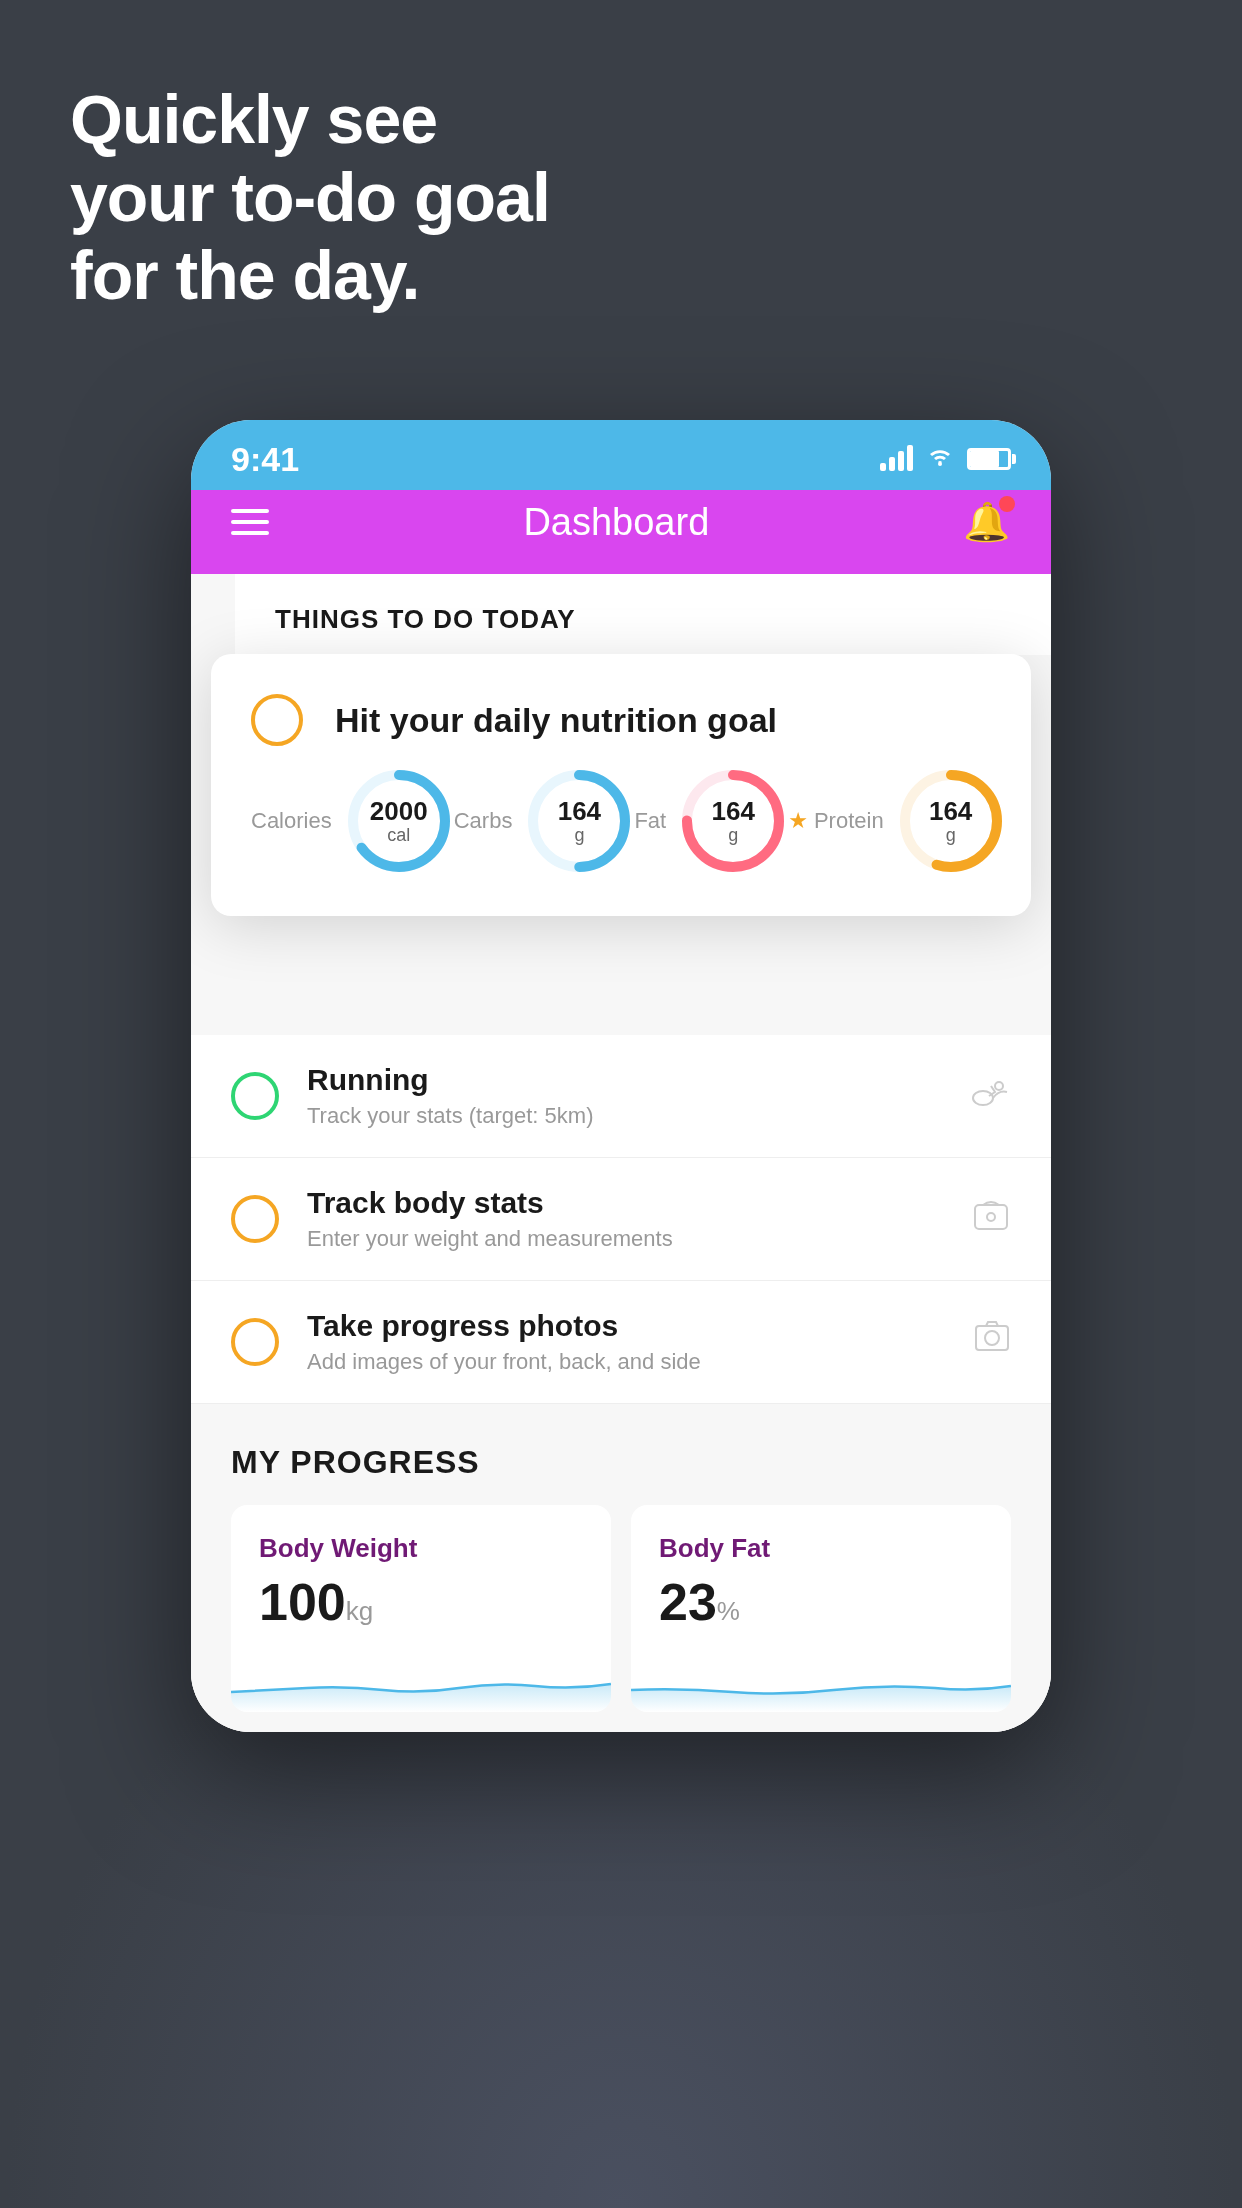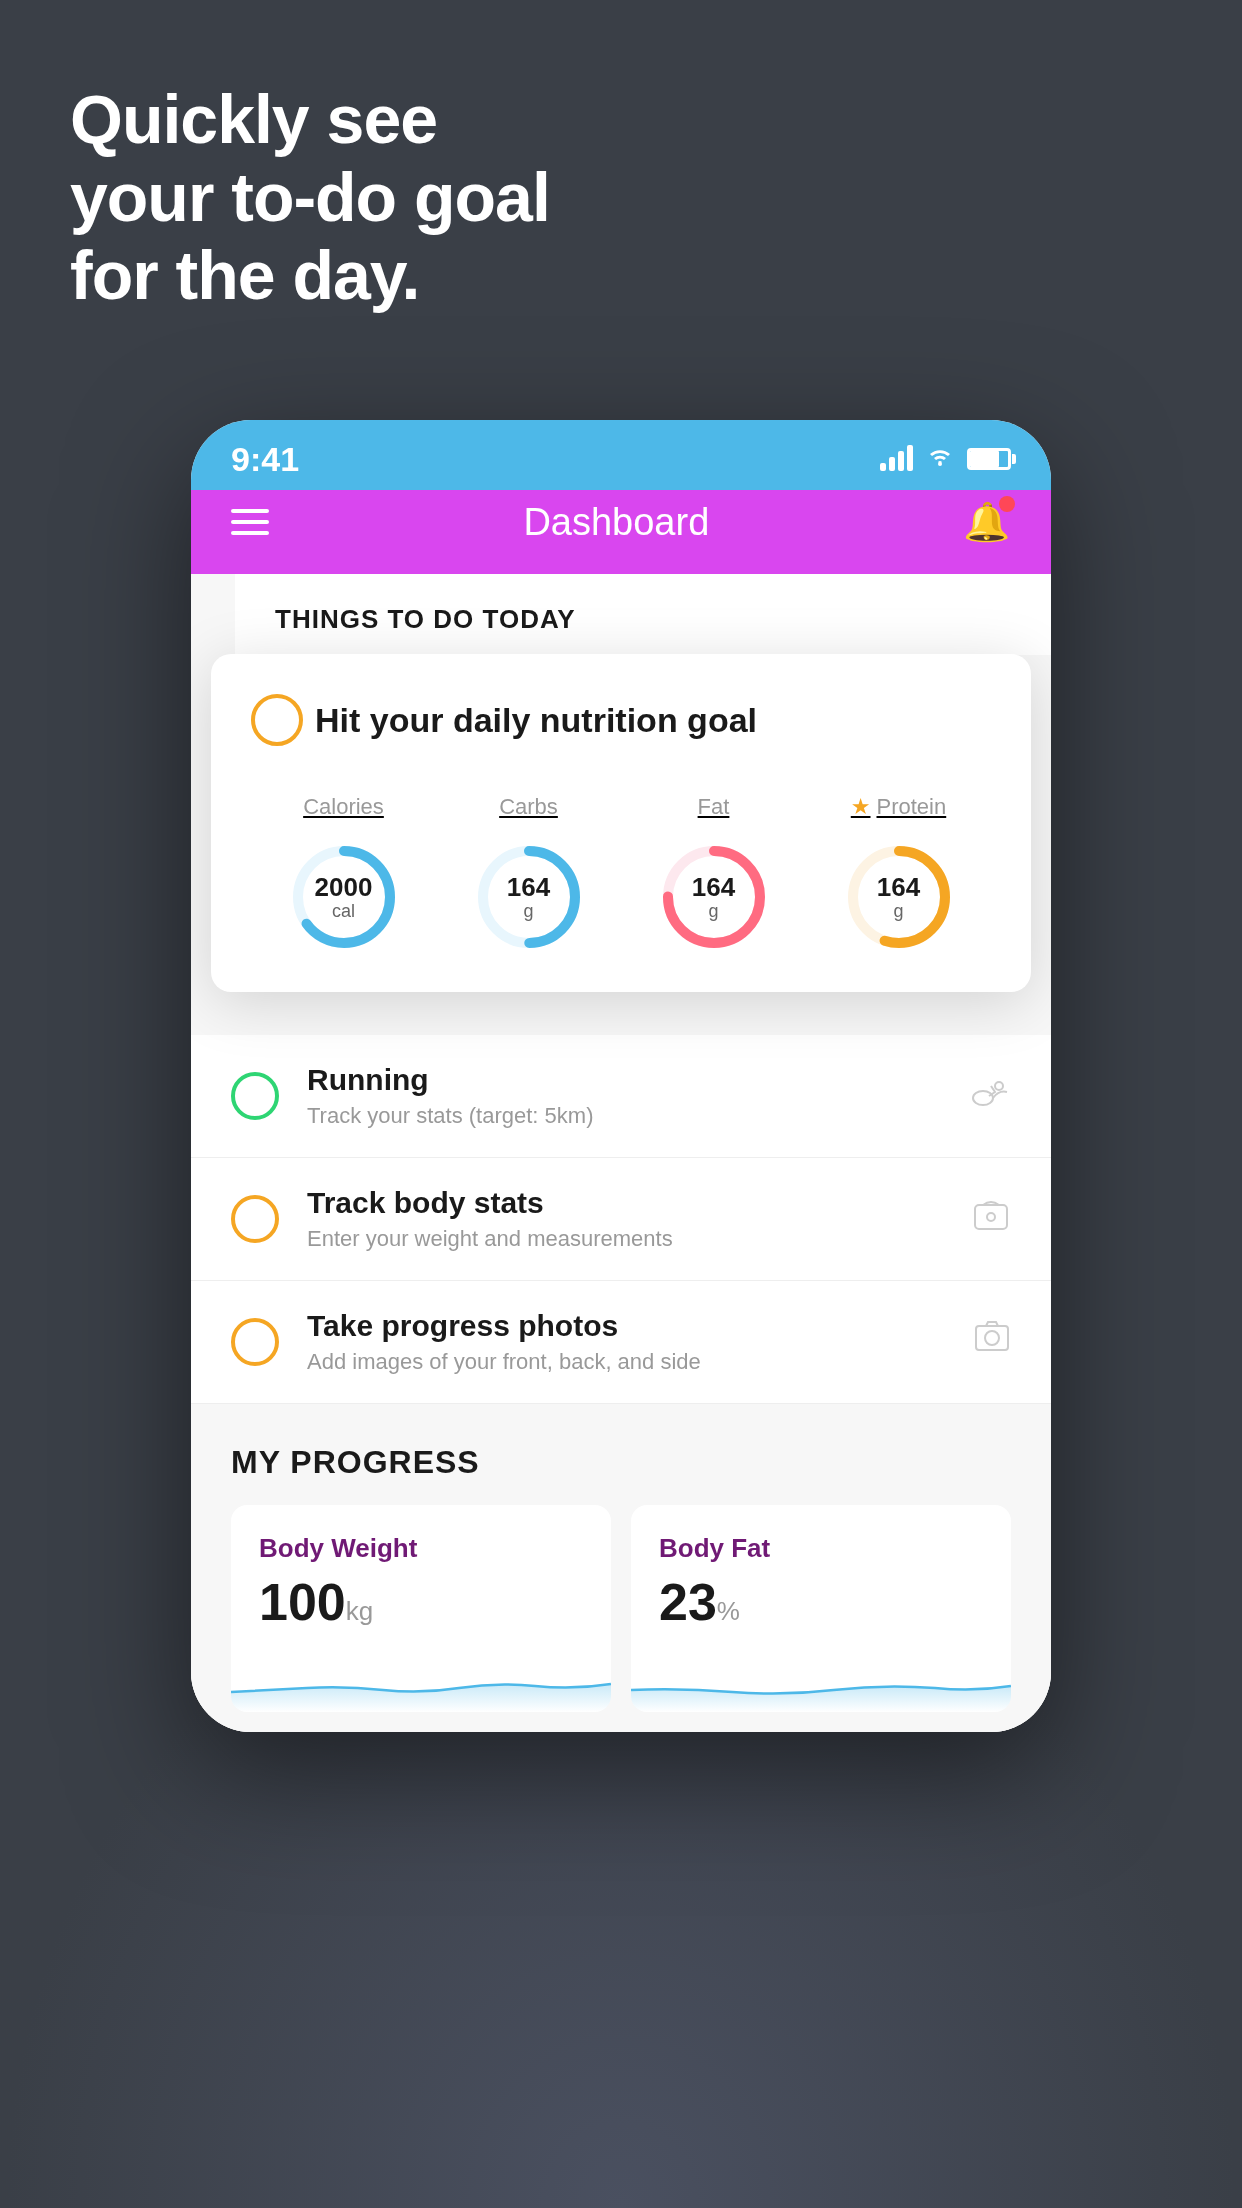--- a/index.html
+++ b/index.html
@@ -185,22 +185,22 @@
       background: white;
       border-radius: 20px;
       padding: 40px 40px 40px;
       box-shadow: 0 10px 60px rgba(0,0,0,0.15);
       z-index: 10;
     }
 
     .card-title-row {
       display: flex;
       align-items: center;
-      gap: 12px;
-      margin-bottom: 48px;
+      gap: 32px;
+      margin-bottom: 20px;
     }
 
     .circle-check {
       width: 52px;
       height: 52px;
       border-radius: 50%;
       border: 4px solid #f5a623;
       background: white;
       flex-shrink: 0;
     }
@@ -212,24 +212,22 @@
     }
 
     .nutrition-circles {
       display: flex;
       justify-content: space-around;
       align-items: flex-start;
     }
 
     .nutrition-item {
       display: flex;
-      flex-direction: column;
-      align-items: center;
-      gap: 22px;
-      text-decoration: underline;
+      align-items: center;
+      gap: 12px;
     }
 
     .nutrition-label {
       font-size: 22px;
       color: #999;
     }
 
     .nutrition-label-star {
       display: flex;
       align-items: center;

